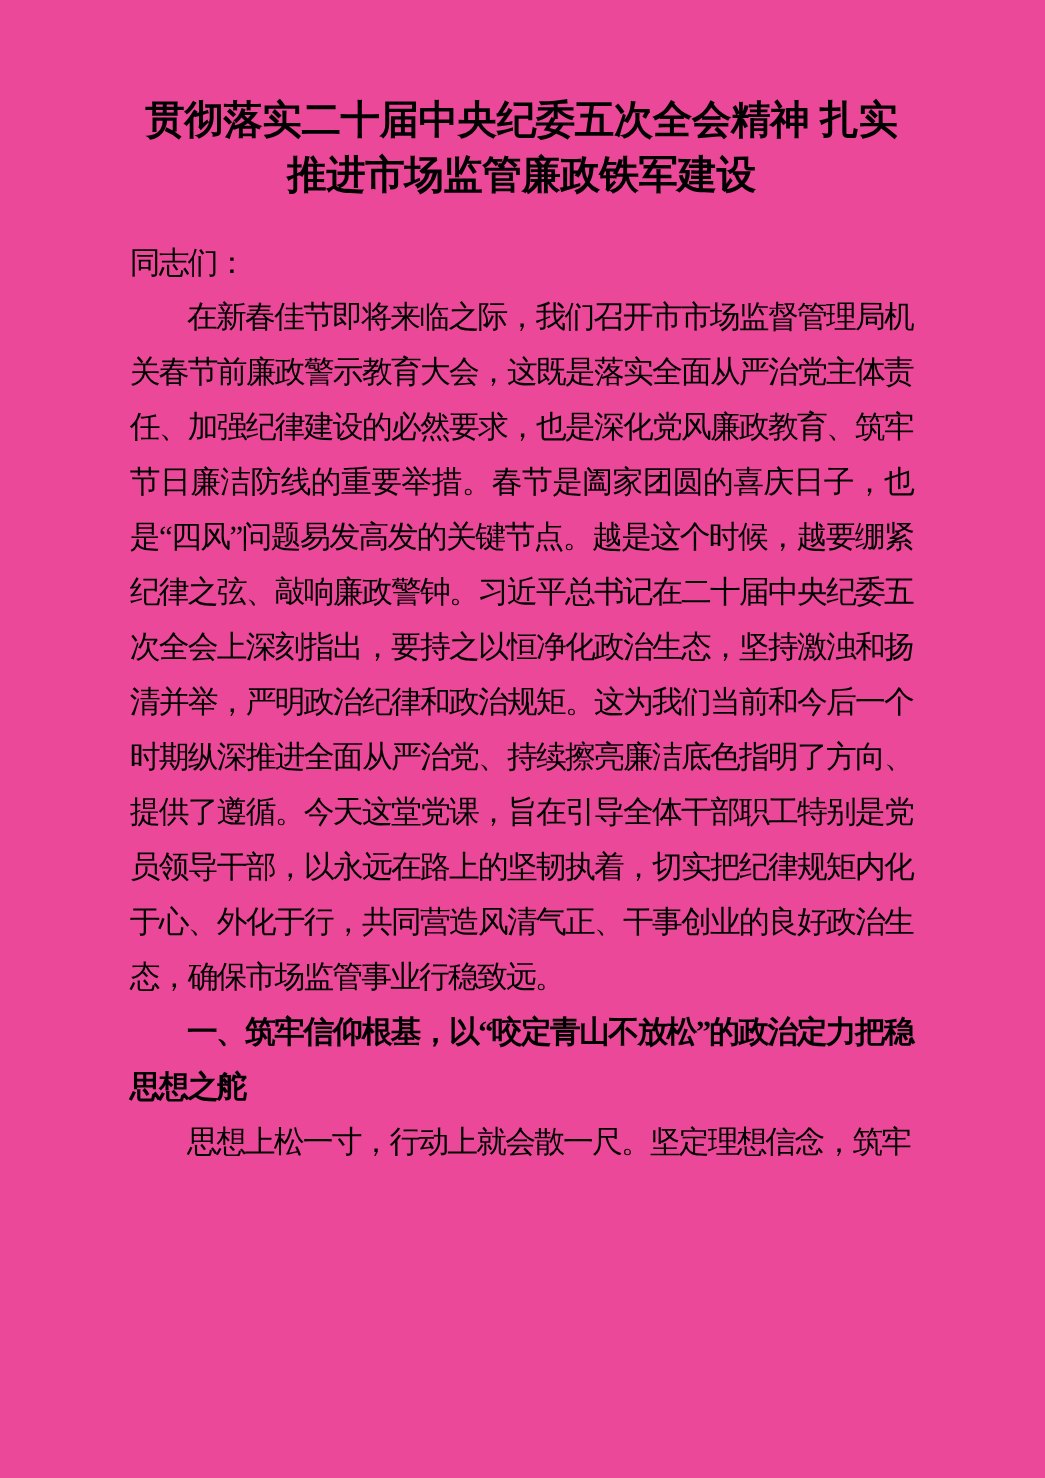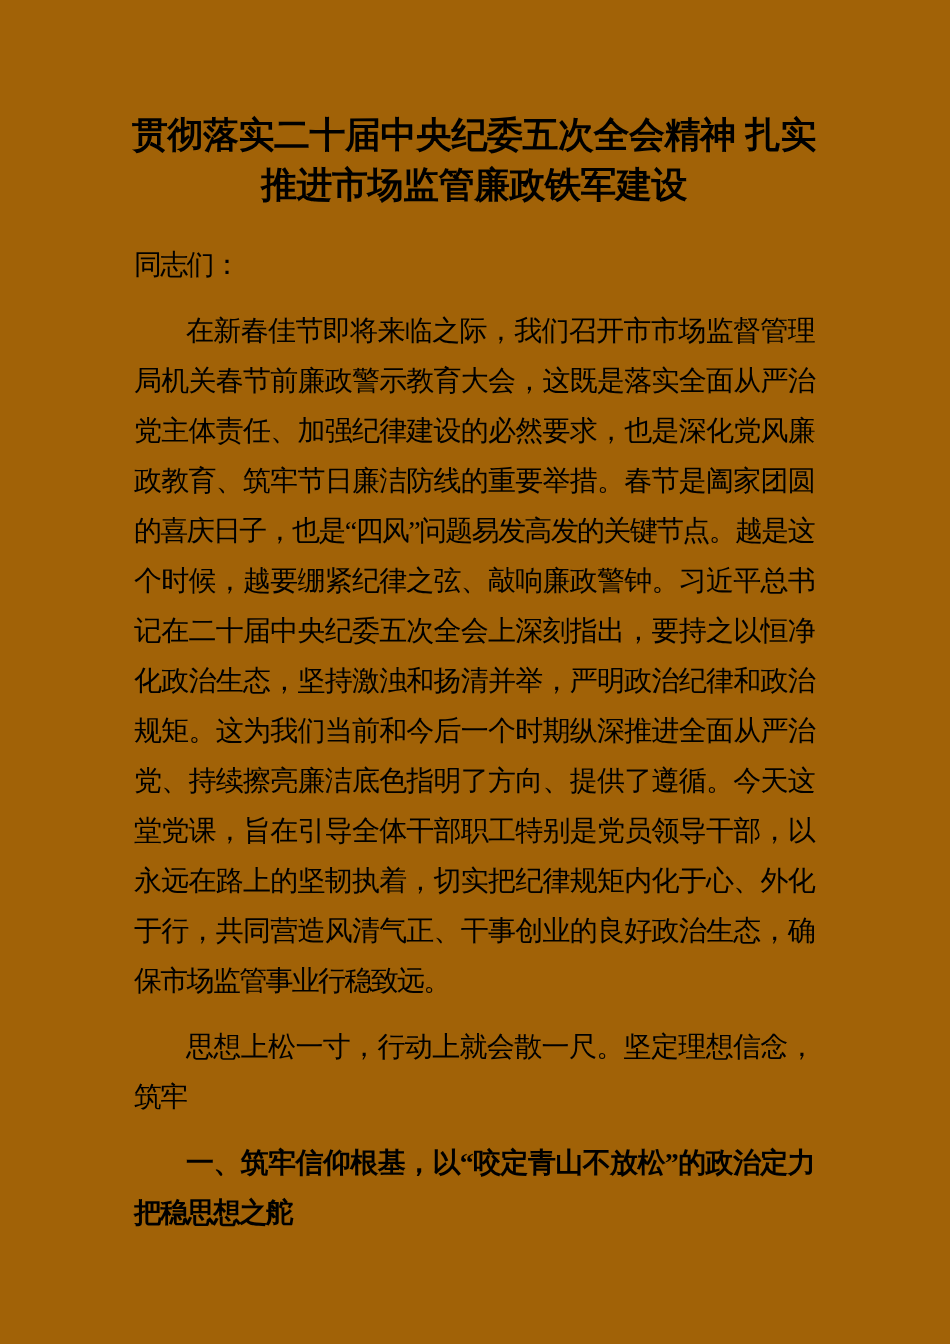--- a/index.html
+++ b/index.html
@@ -5,38 +5,38 @@
   html, body {
     margin: 0;
     padding: 0;
     background: #ffffff;
   }
   .page {
     position: relative;
     width: 950px;
     height: 1344px;
     margin: 0 auto;
-    background: #a16207;
+    background: #ec4899;
     box-sizing: border-box;
-    padding: 110px 120px 0 118px;
+    padding: 84px 120px 0 118px;
     overflow: hidden;
     color: #000000;
     font-family: "Liberation Sans", "DejaVu Sans", sans-serif;
   }
   .doc-title {
     margin: 0;
     font-size: 36px;
     font-weight: 700;
     line-height: 50px;
     letter-spacing: -0.5px;
     text-align: center;
     color: #000000;
   }
   .para {
-    margin: 16px;
+    margin: 0;
     font-size: 28px;
     line-height: 50px;
     letter-spacing: -1.7px;
     text-align: justify;
     color: #000000;
   }
   .salutation {
     margin-top: 30px;
   }
   .indent {
@@ -50,16 +50,16 @@
 </head>
 <body>
 
 <div class="page">
   <h1 class="doc-title">贯彻落实二十届中央纪委五次全会精神 扎实推进市场监管廉政铁军建设</h1>
 
   <p class="para salutation">同志们：</p>
 
   <p class="para indent">在新春佳节即将来临之际，我们召开市市场监督管理局机关春节前廉政警示教育大会，这既是落实全面从严治党主体责任、加强纪律建设的必然要求，也是深化党风廉政教育、筑牢节日廉洁防线的重要举措。春节是阖家团圆的喜庆日子，也是“四风”问题易发高发的关键节点。越是这个时候，越要绷紧纪律之弦、敲响廉政警钟。习近平总书记在二十届中央纪委五次全会上深刻指出，要持之以恒净化政治生态，坚持激浊和扬清并举，严明政治纪律和政治规矩。这为我们当前和今后一个时期纵深推进全面从严治党、持续擦亮廉洁底色指明了方向、提供了遵循。今天这堂党课，旨在引导全体干部职工特别是党员领导干部，以永远在路上的坚韧执着，切实把纪律规矩内化于心、外化于行，共同营造风清气正、干事创业的良好政治生态，确保市场监管事业行稳致远。</p>
 
+  <p class="para indent heading">一、筑牢信仰根基，以“咬定青山不放松”的政治定力把稳思想之舵</p>
+
   <p class="para indent">思想上松一寸，行动上就会散一尺。坚定理想信念，筑牢</p>
-
-  <p class="para indent heading">一、筑牢信仰根基，以“咬定青山不放松”的政治定力把稳思想之舵</p>
 </div>
 
 </body></html>

